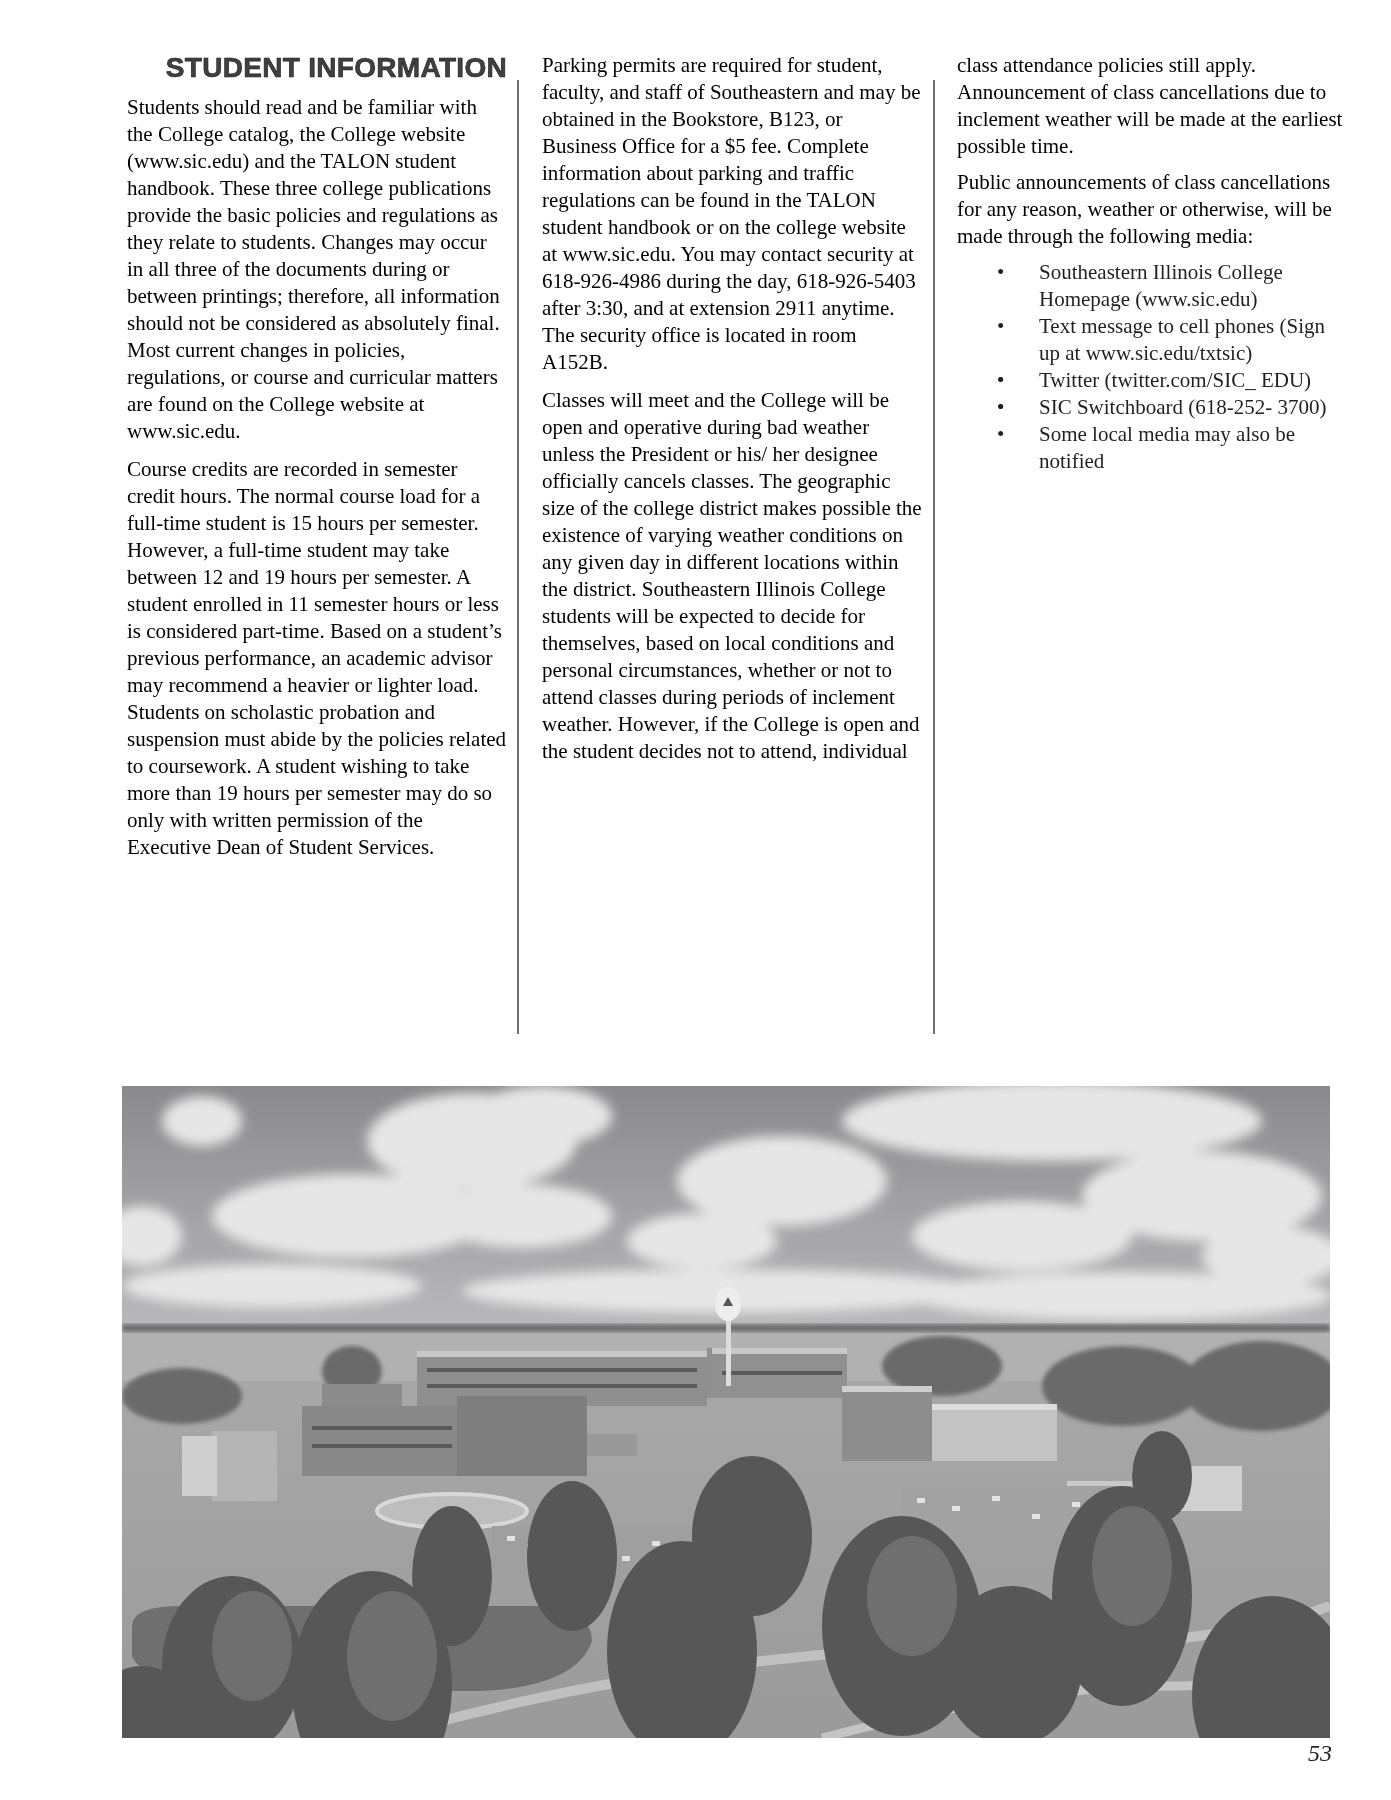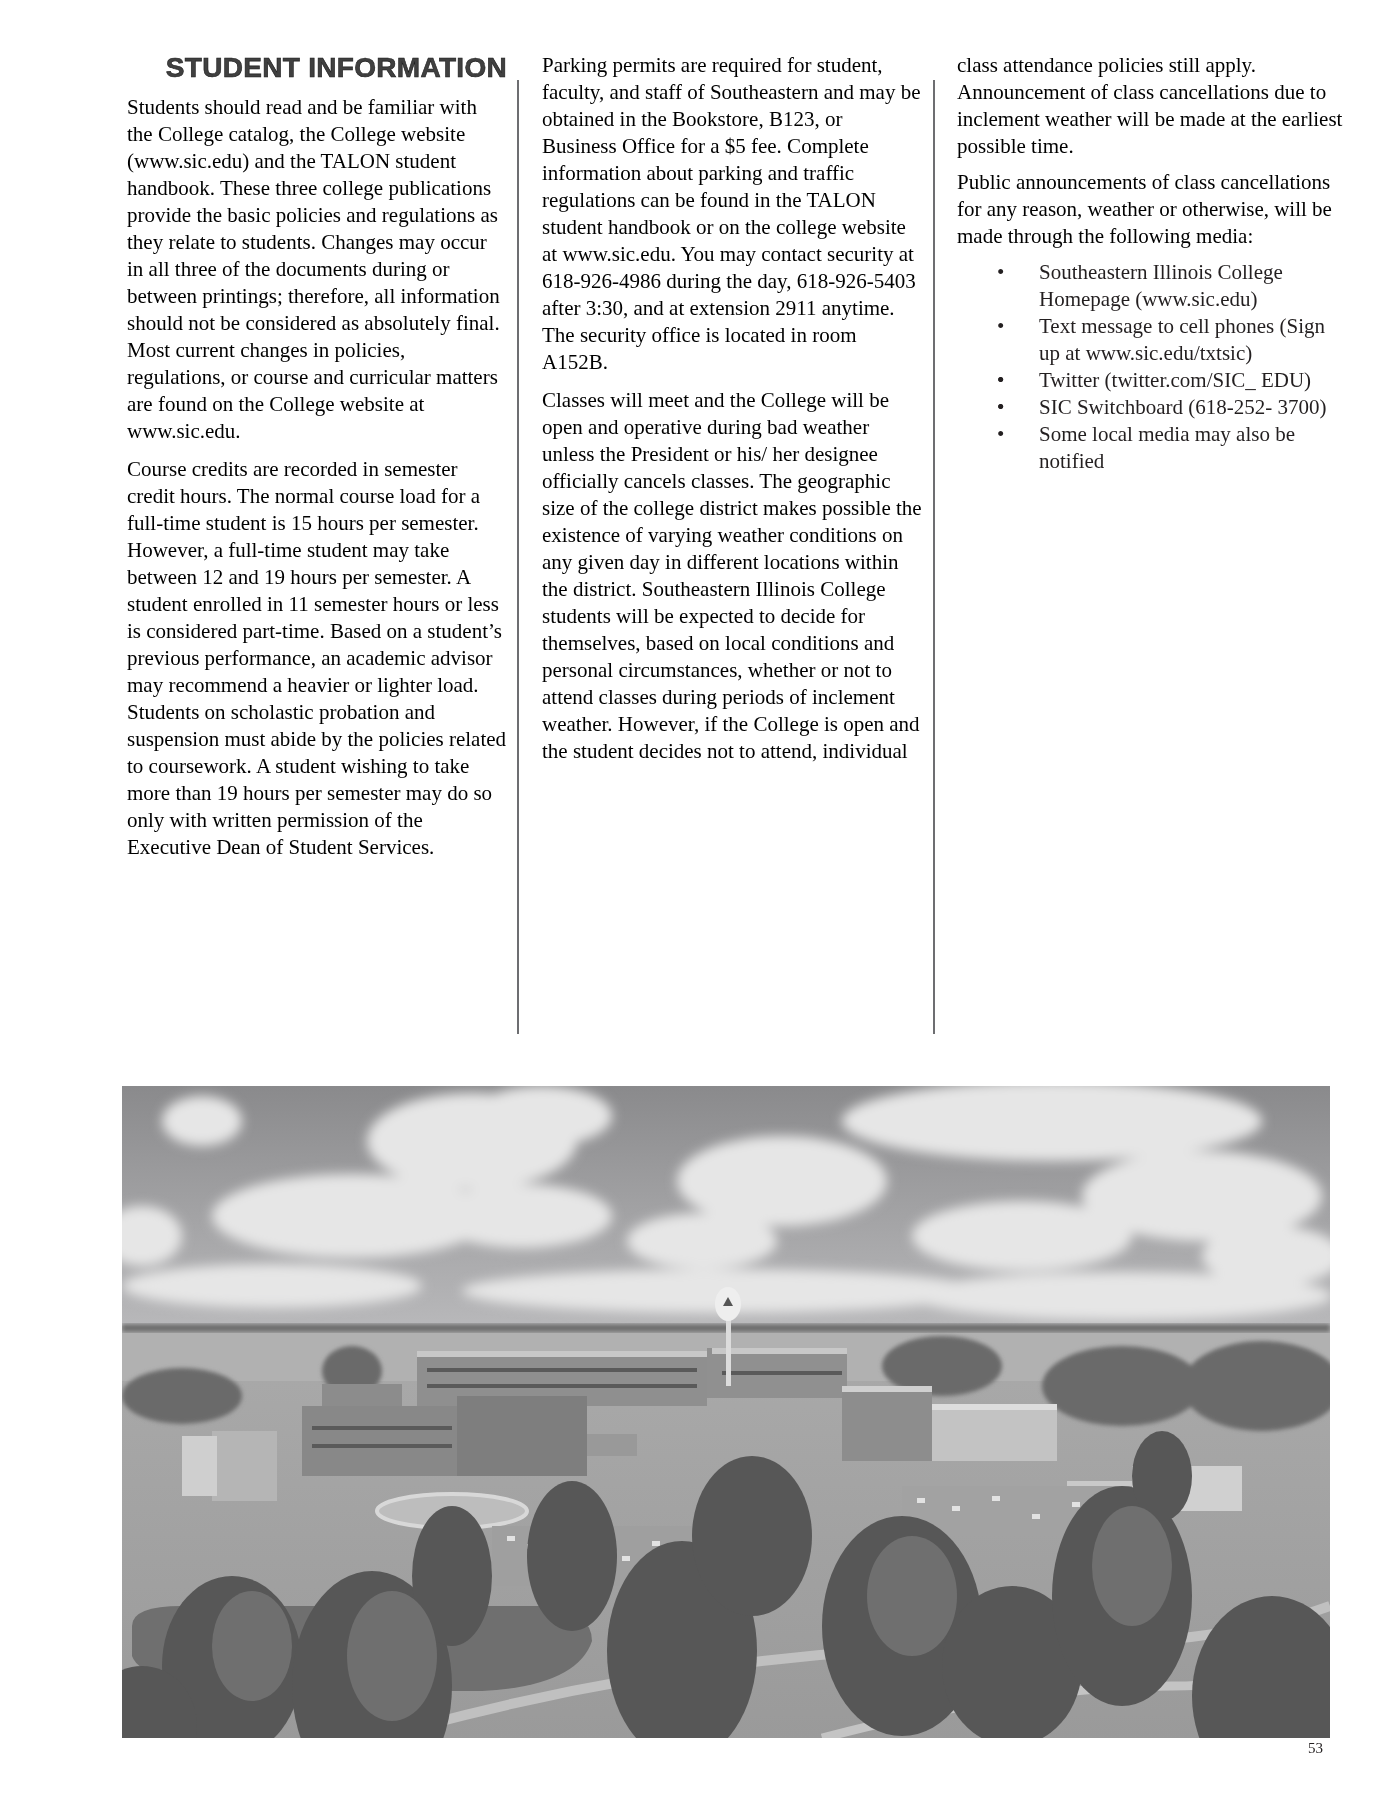--- a/index.html
+++ b/index.html
@@ -12,21 +12,21 @@
   #div1 { left: 517px; }
   #div2 { left: 933px; }
   h2 { font-family: "Liberation Sans", sans-serif; font-weight: bold; font-size: 28px; line-height: 32px; letter-spacing: 0.3px; margin: 0 0 10px 0; color: #404040; text-align: right; -webkit-text-stroke: 0.6px #1a1a1a; }
   p { font-family: "Liberation Serif", serif; font-size: 21px; line-height: 27px; margin: 0 0 9px 0; color: #000000; }
   .sec-gap { height: 2px; }
   ul.media { list-style: none; margin: 8px 0 0 0; padding: 0; }
   ul.media li { position: relative; padding-left: 82px; font-family: "Liberation Serif", serif; font-size: 21px; line-height: 27px; }
   ul.media li .bullet { position: absolute; left: 40px; top: 0; }
   #photo { position: absolute; left: 122px; top: 1086px; width: 1208px; height: 652px; overflow: hidden; }
   #photo svg { display: block; }
-  #page-number { position: absolute; left: 1308px; top: 1740px; font-family: "Liberation Serif", serif; font-size: 15px; color: #231f20; }
+  #page-number { position: absolute; left: 1308px; top: 1740px; font-family: "Liberation Serif", serif; font-style: italic; font-size: 24px; color: #231f20; }
 </style>
 </head>
 <body>
 
 <div id="div1" class="divider"></div>
 <div id="div2" class="divider"></div>
 
 <div id="col1" class="col">
   <section>
     <h2>STUDENT INFORMATION</h2>

